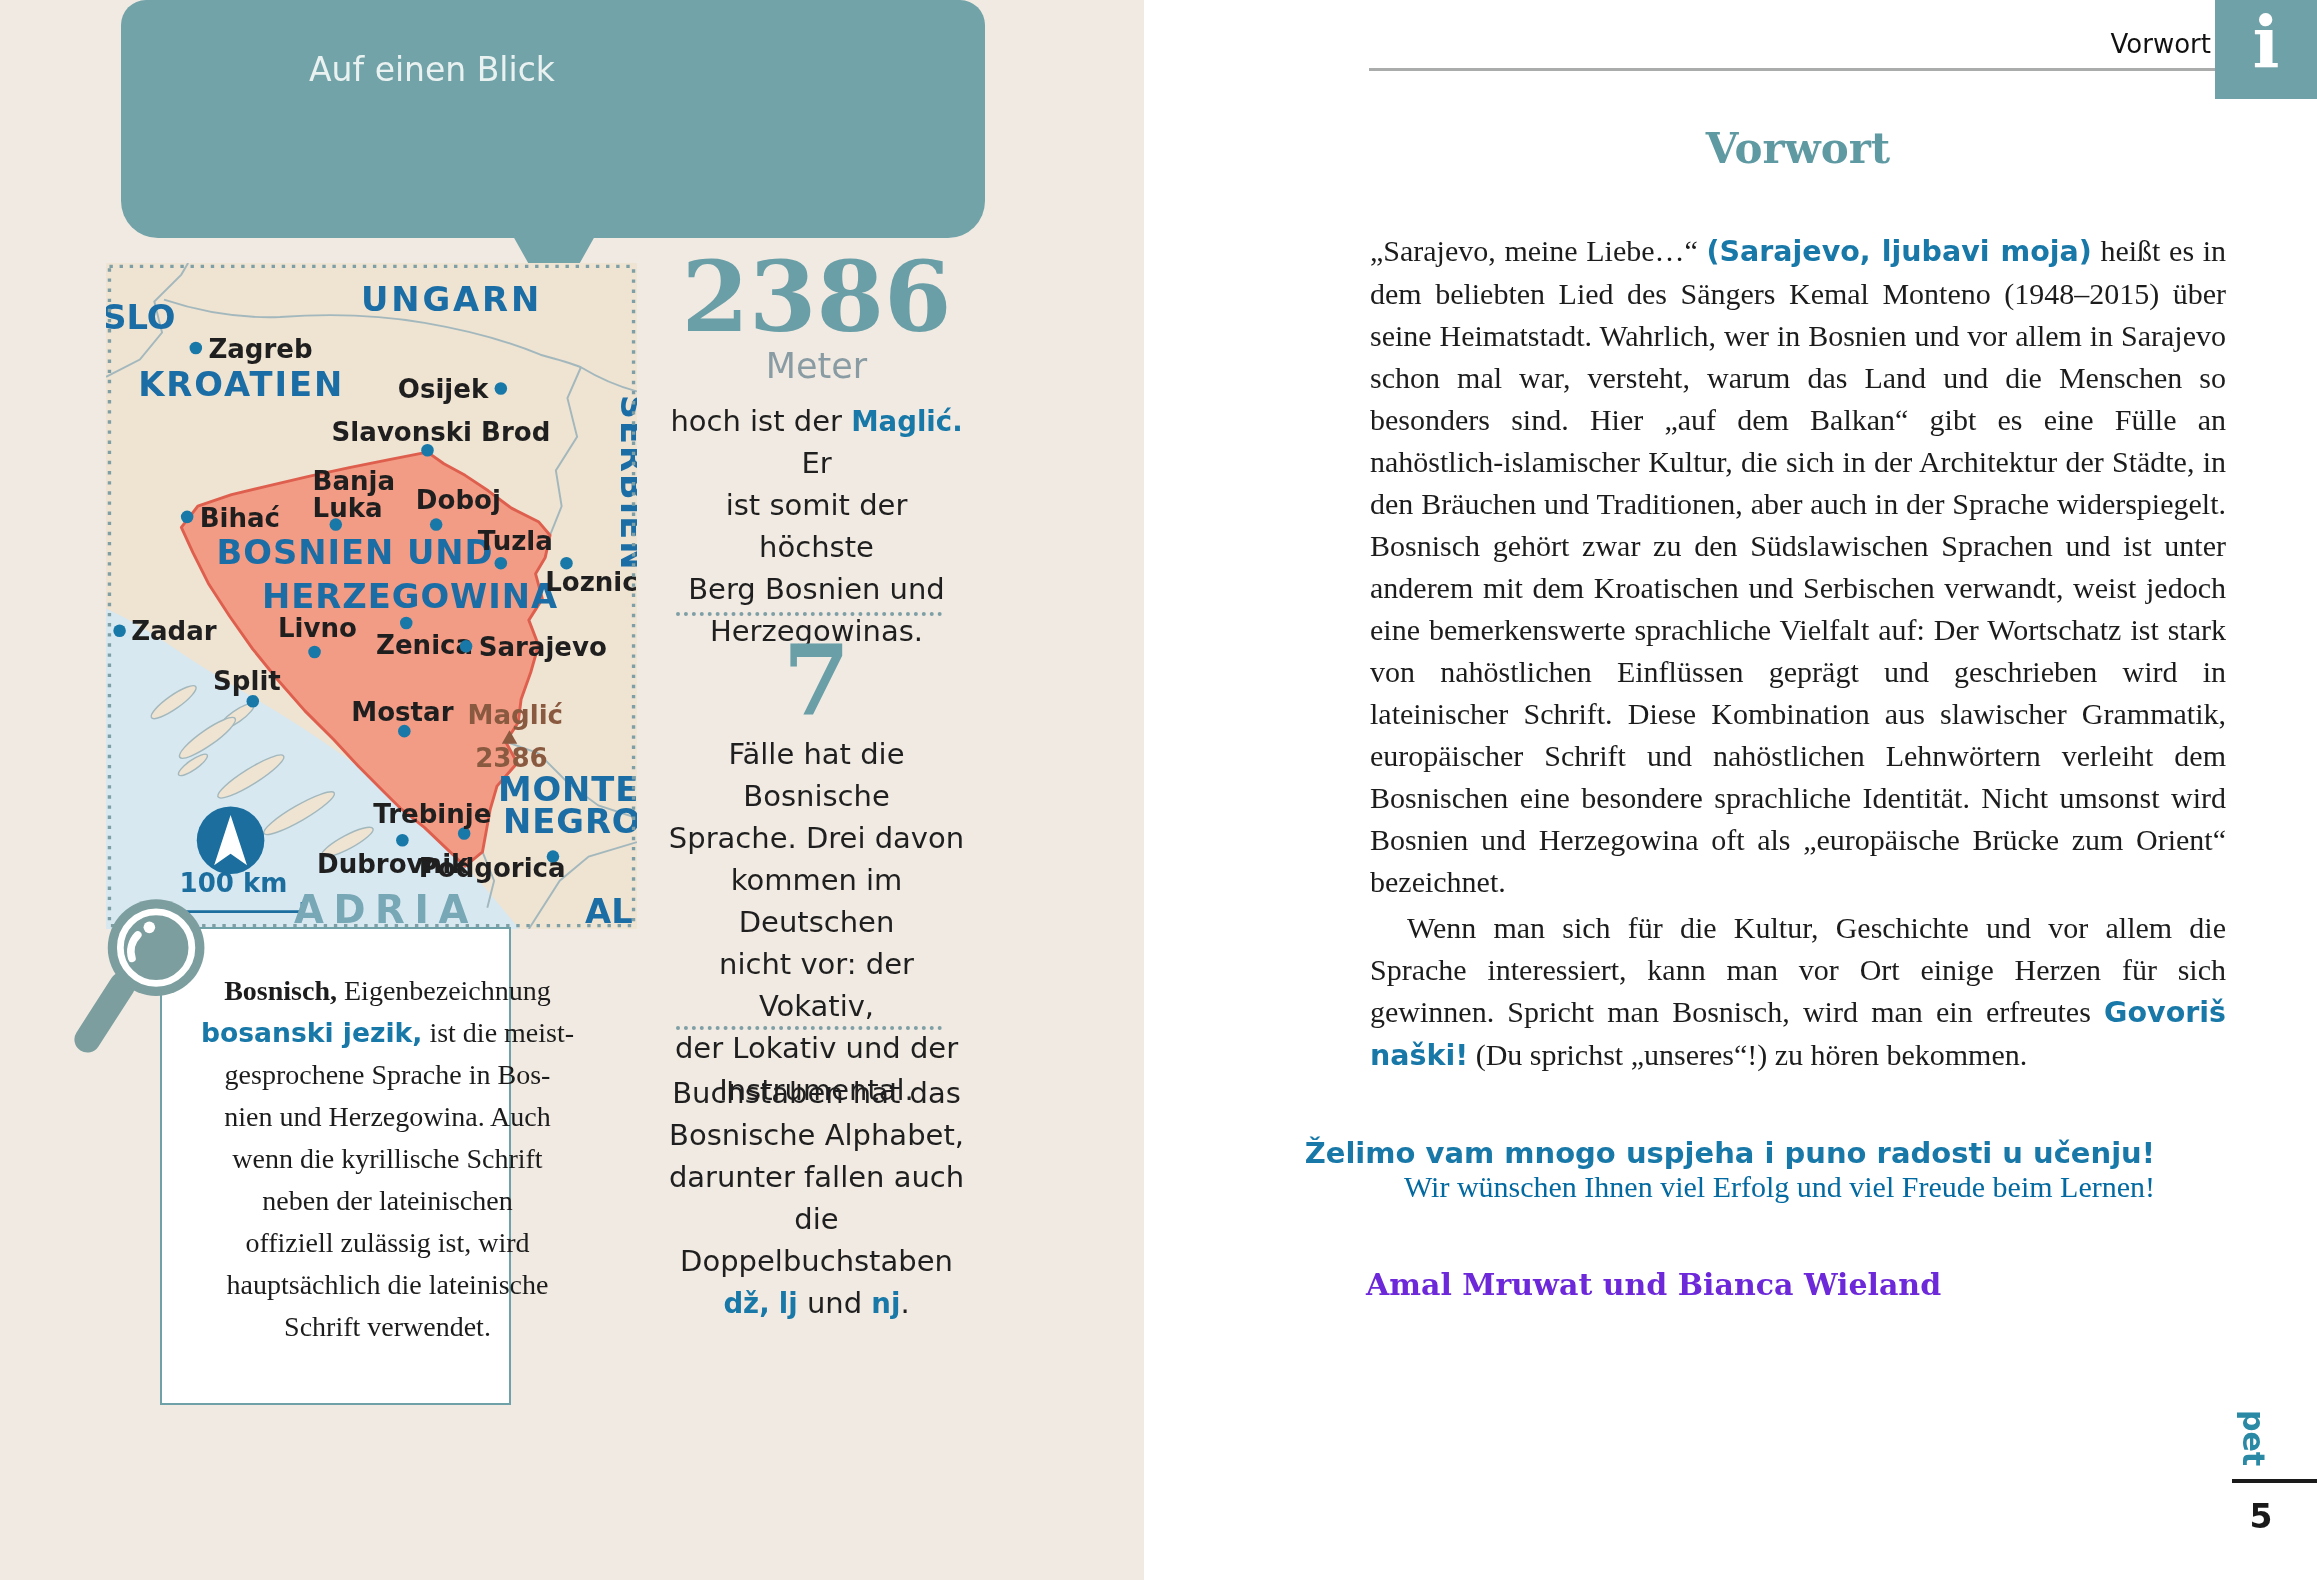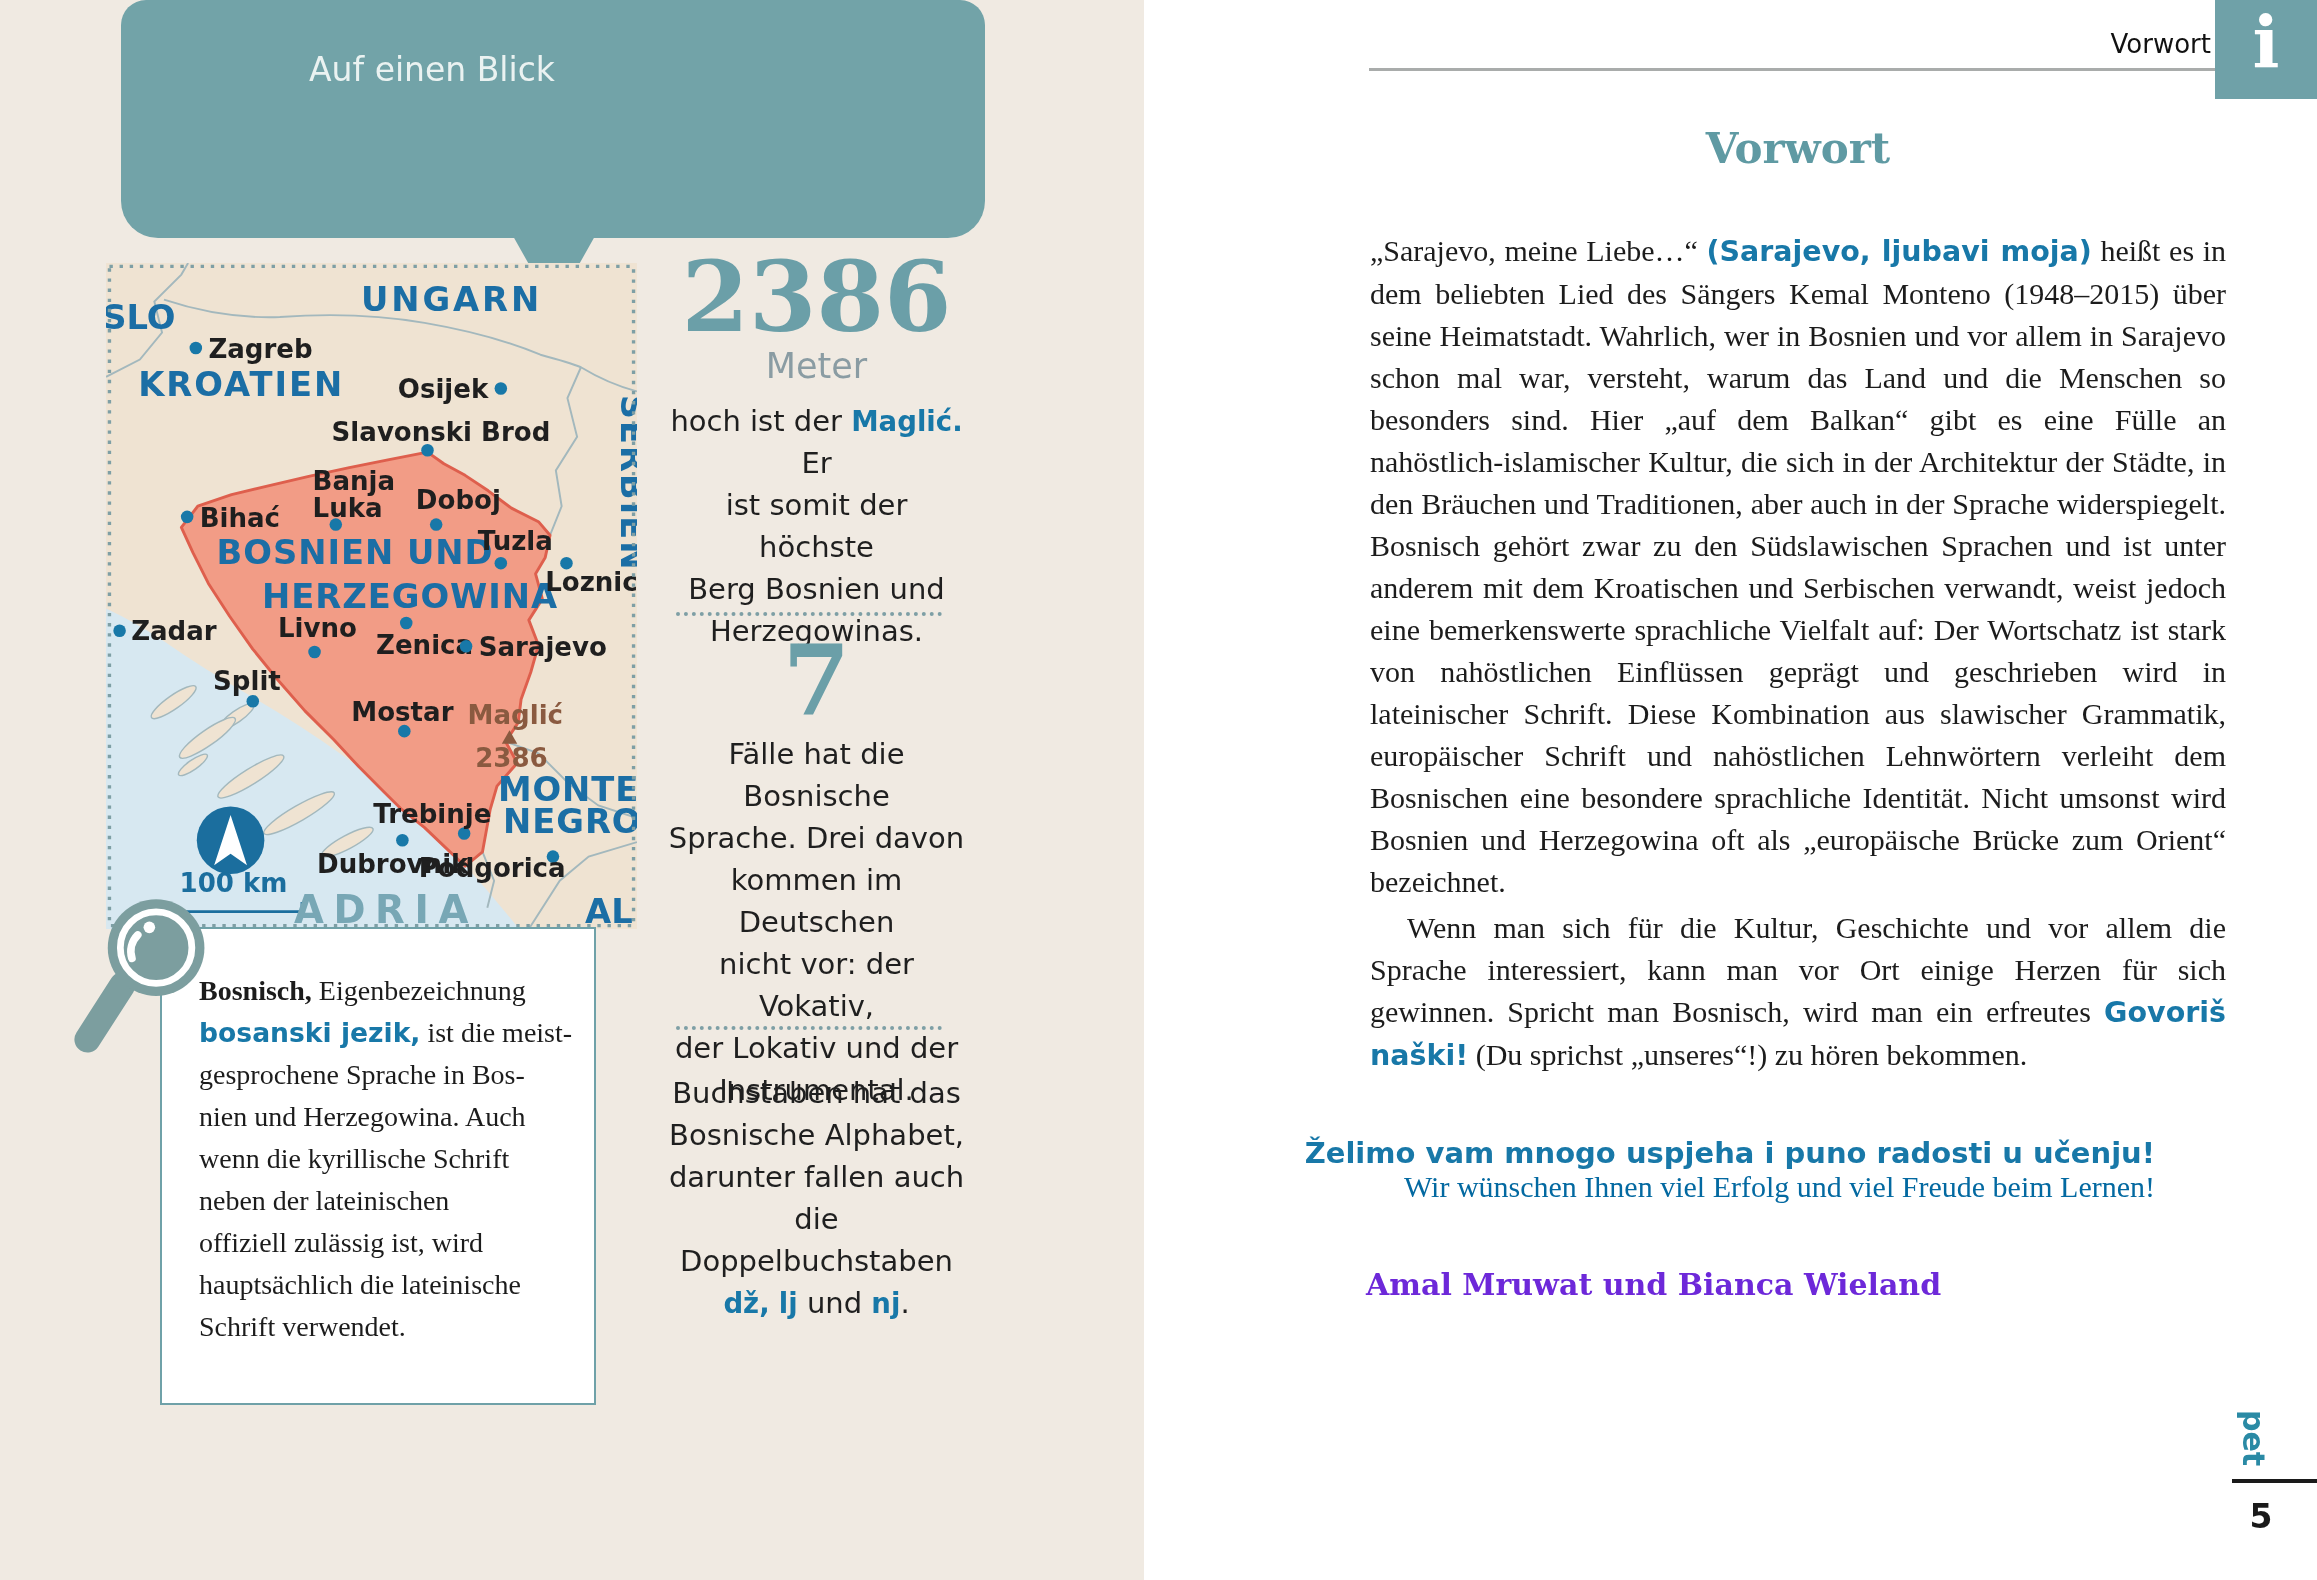--- a/index.html
+++ b/index.html
@@ -29,22 +29,22 @@
   .m-scale{font:bold 27px "DejaVu Sans",sans-serif;fill:#1B6E9E;}
 
   
   .fact{left:666px;width:301px;text-align:center;}
   .fact-number{font:bold 97px "DejaVu Serif",serif;color:#6B9FA8;line-height:97px;}
   .fact-unit{font:400 35px "DejaVu Sans",sans-serif;color:#8A9CA3;}
   .fact-text{font:400 29px "DejaVu Sans",sans-serif;color:#1F1F1F;line-height:42px;white-space:pre-line;}
   .dotted-divider{left:676px;width:266px;border-top:4.8px dotted #7E9FA5;height:0;}
 
   
-  #infobox{left:160px;top:927px;width:436px;height:478px;background:#ffffff;
-           border:2.9px solid #6FA1A8;box-sizing:border-box;}
+  #infobox{left:160px;top:927px;width:351px;height:478px;background:#ffffff;
+           border:2.9px solid #6FA1A8;box-sizing:border-box;text-align:center;}
   #infobox-text{position:absolute;left:37px;top:41px;width:377px;
                 font:400 28px "Liberation Serif",serif;color:#1C1C1C;line-height:42px;white-space:pre-line;}
   .seg-bold{font-weight:bold;}
   .seg-blue{color:#1878A8;font-family:"DejaVu Sans",sans-serif;font-weight:bold;font-size:0.95em;}
 
   
   #right-page{left:1144px;top:0;width:1173px;height:1581px;background:#FFFFFF;}
   #running-title{left:1366px;top:29px;width:845px;text-align:right;
                  font:400 26px "DejaVu Sans",sans-serif;color:#111;}
   #head-rule{left:1369px;top:68px;width:846px;height:2.9px;background:#A9ACAB;}

